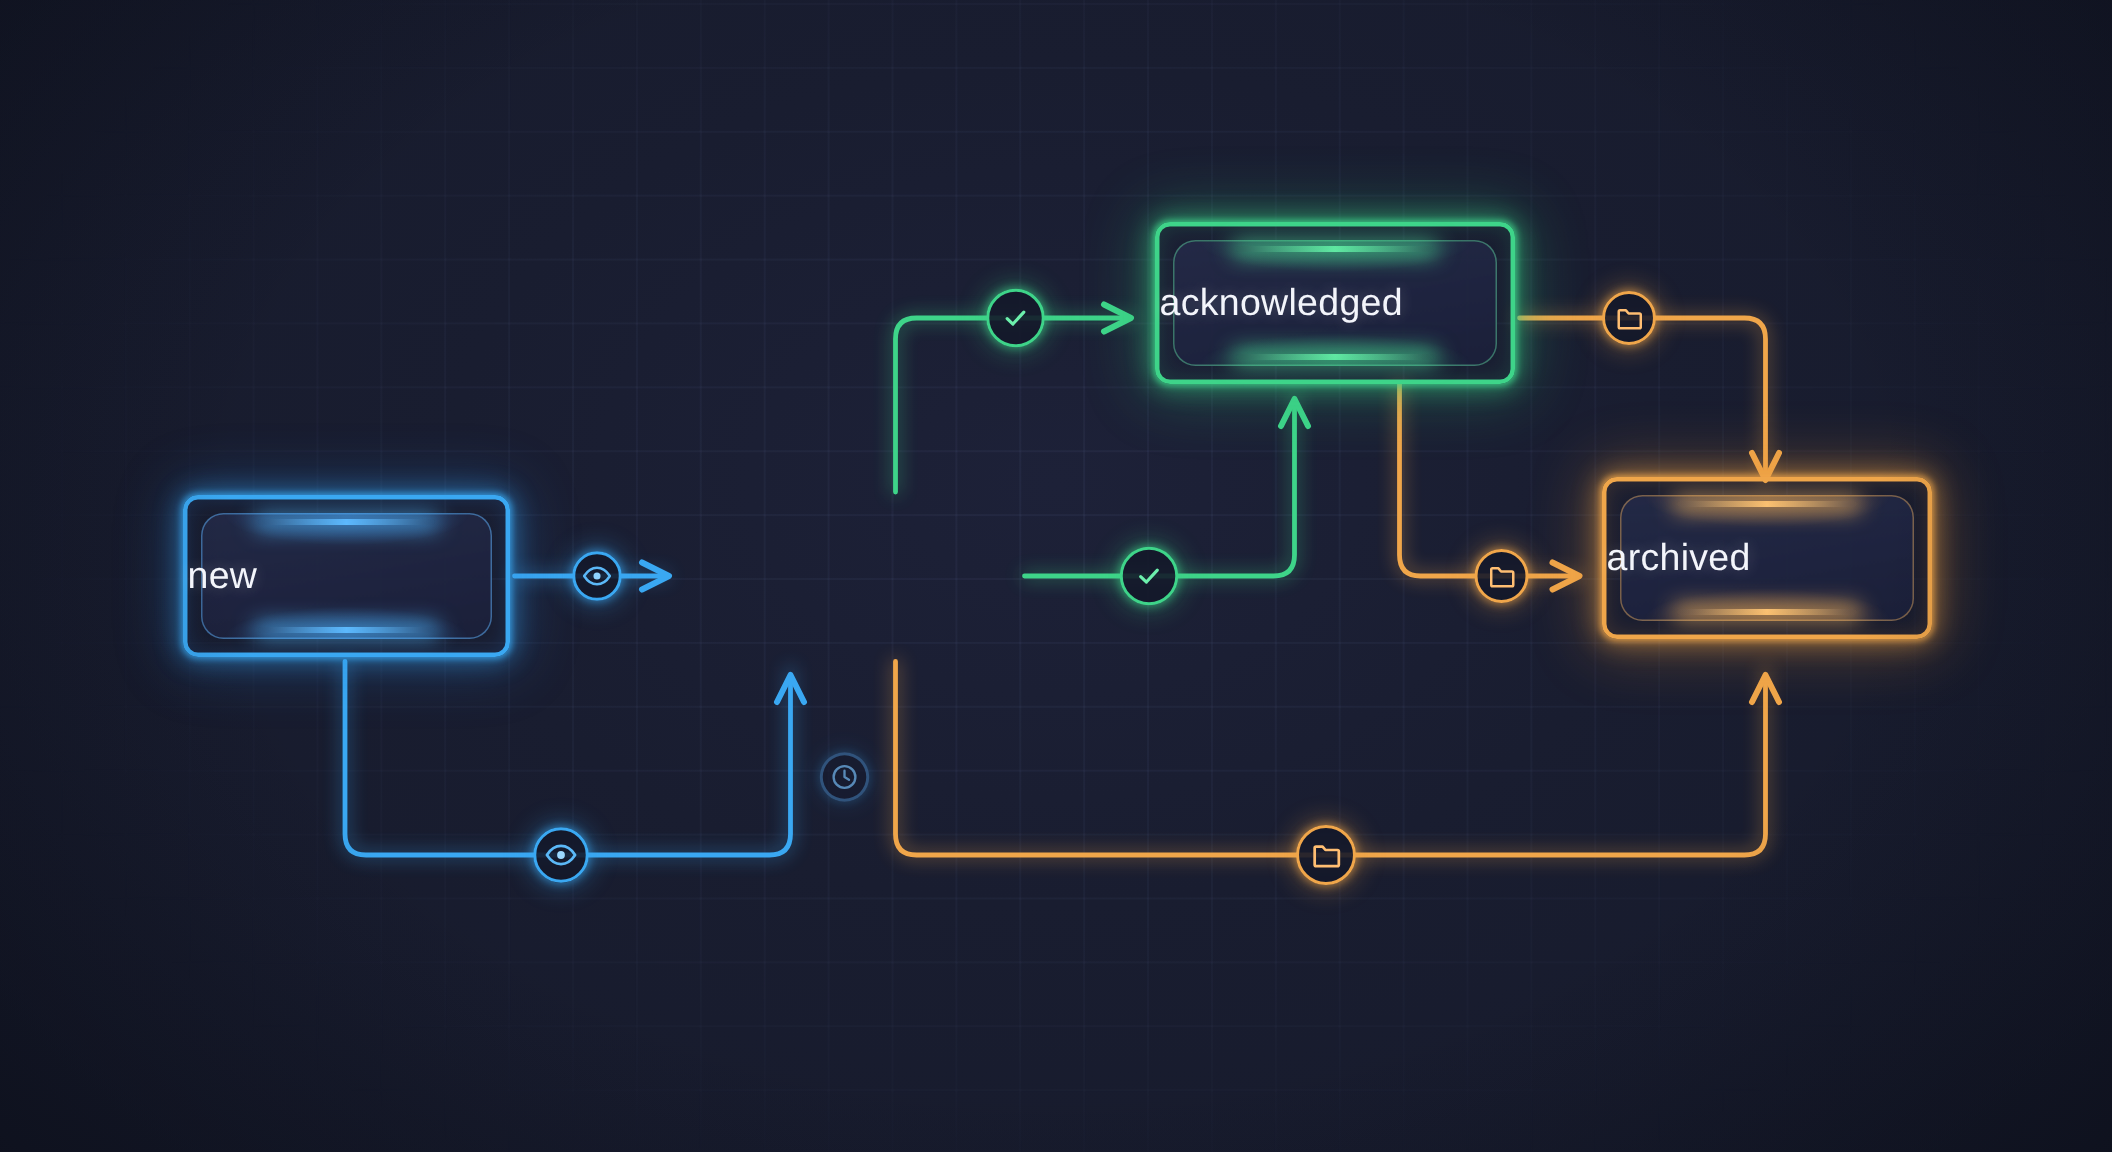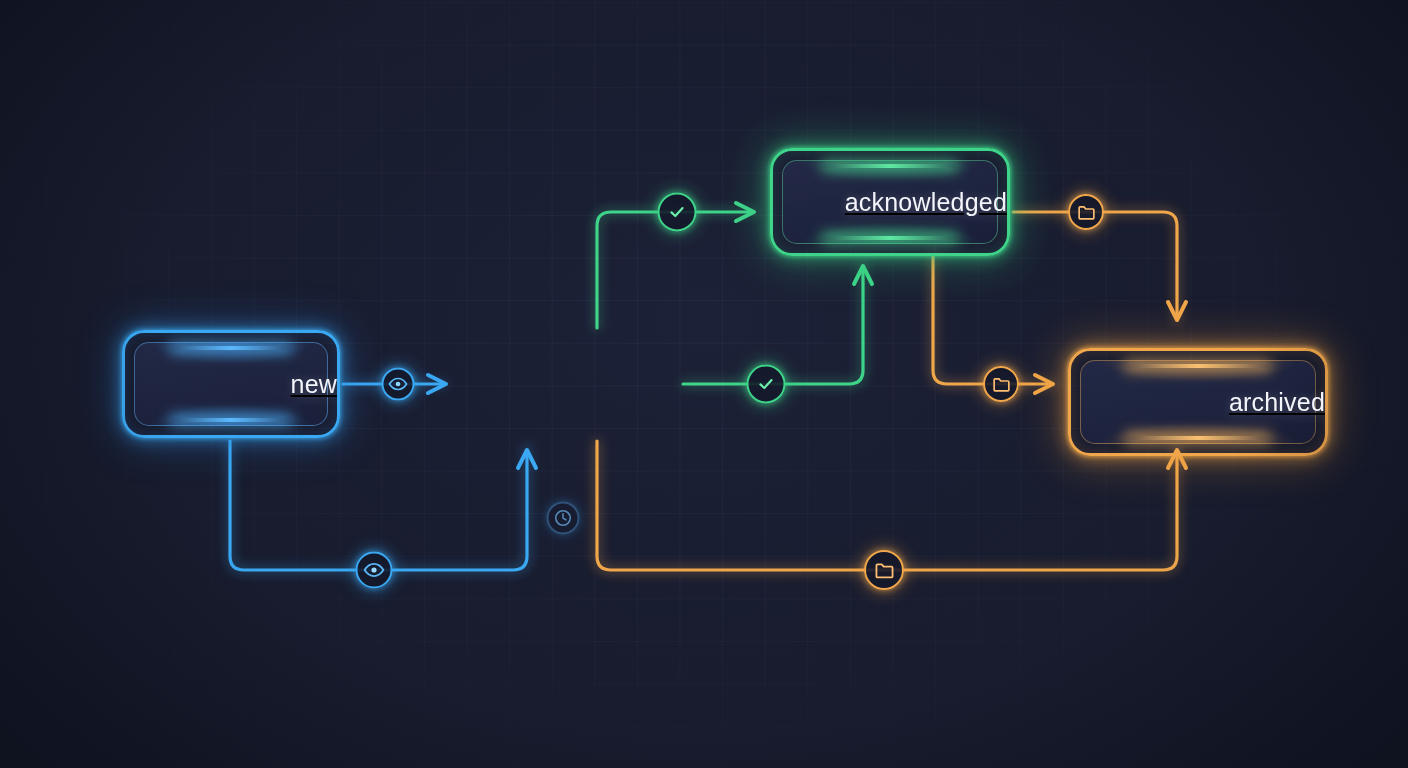--- a/index.html
+++ b/index.html
@@ -42,25 +42,24 @@
   }
   svg#edges {
     position: absolute;
     left: 0; top: 0;
     width: 1408px;
     height: 768px;
   }
   .node {
     position: absolute;
     box-sizing: border-box;
-    border-radius: 22px;
+    border-radius: 10px;
     display: flex;
     align-items: center;
-    justify-content: flex-end;
-    text-decoration: underline;
+    justify-content: flex-start;
   }
   .node .inner {
     position: absolute;
     inset: 9px;
     border-radius: 15px;
     box-sizing: border-box;
     background: linear-gradient(170deg, rgba(36,42,72,0.92) 0%, rgba(27,32,58,0.95) 100%);
   }
   .node .bar {
     position: absolute;
@@ -246,21 +245,21 @@
 
 
   <div class="node green" style="left:770px; top:148px; width:240px; height:108px;">
     <div class="inner"></div>
     <div class="glowcore"></div>
     <div class="bar top"></div>
     <div class="bar bot"></div>
     <span class="label">acknowledged</span>
   </div>
 
-  <div class="node orange" style="left:1068px; top:348px; width:260px; height:108px;">
+  <div class="node orange" style="left:1068px; top:318px; width:220px; height:108px;">
     <div class="inner"></div>
     <div class="glowcore"></div>
     <div class="bar top"></div>
     <div class="bar bot"></div>
     <span class="label">archived</span>
   </div>
 
   <div class="edge-badge badge-blue" style="left:398px; top:384px; width:33px; height:33px;">
     <svg width="21" height="21" viewBox="0 0 24 24">
       <path d="M2.2,12 C5,7.6 8.4,5.7 12,5.7 C15.6,5.7 19,7.6 21.8,12 C19,16.4 15.6,18.3 12,18.3 C8.4,18.3 5,16.4 2.2,12 Z" fill="none" stroke="#5bb8f7" stroke-width="1.9" stroke-linejoin="round"></path>

